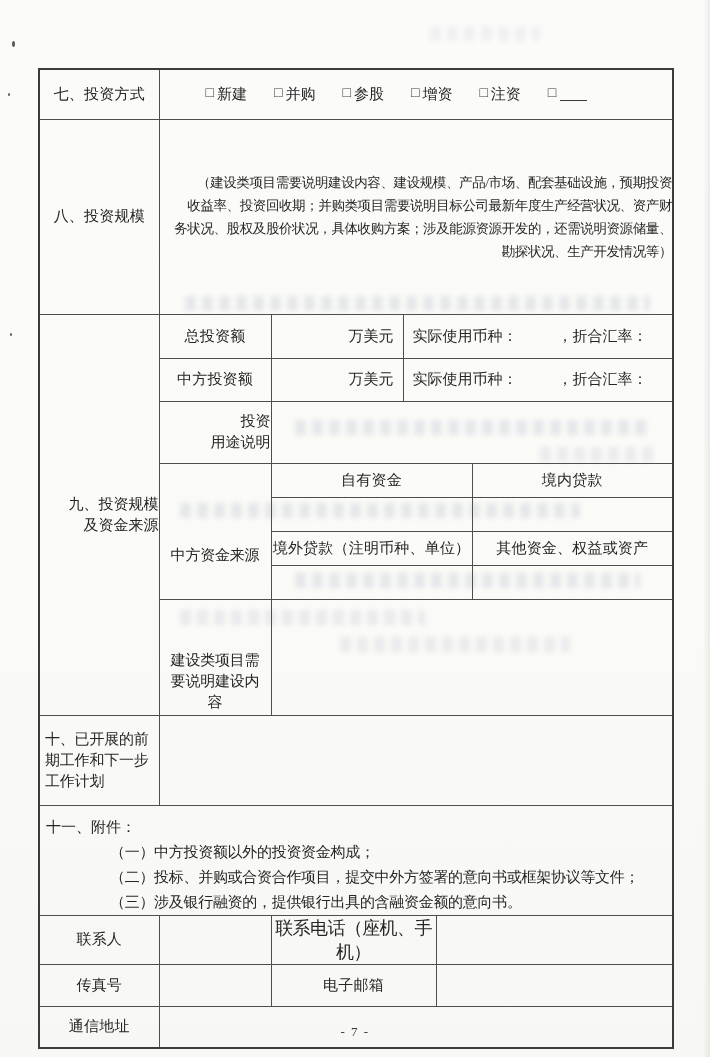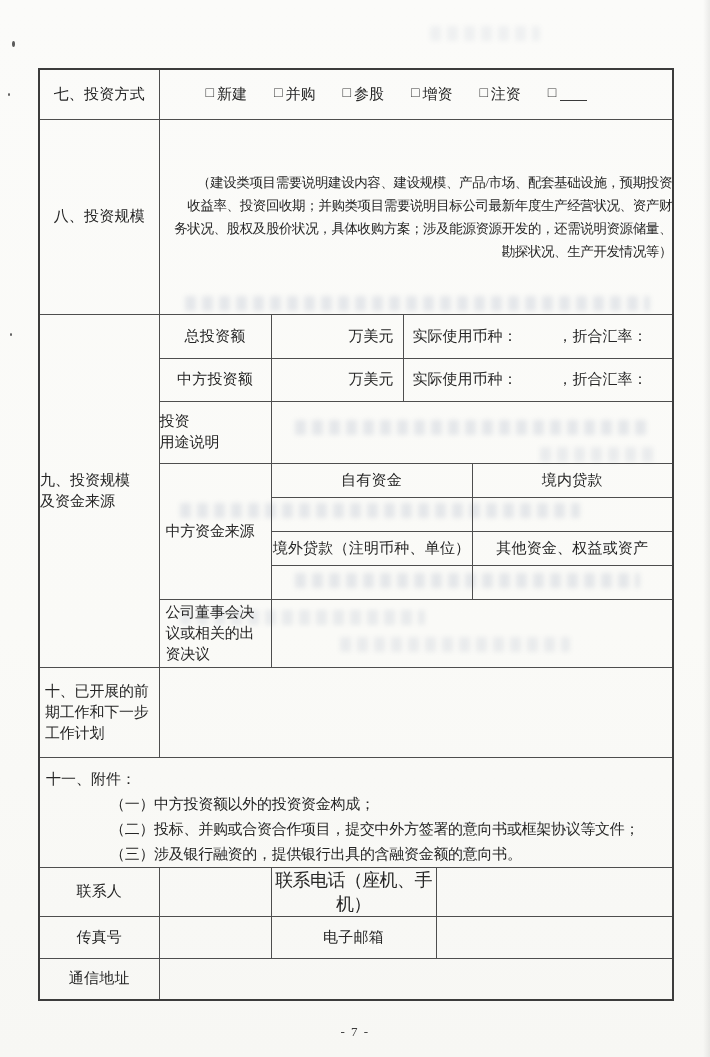--- a/index.html
+++ b/index.html
@@ -72,22 +72,22 @@
     line-height:23px;
     font-size:13.5px;
     letter-spacing:-0.4px;
   }
   .sec8 div{white-space:nowrap;text-align:right;}
 
   
   .unit-cell{text-align:right;padding-right:9px;padding-left:9px;}
   .currency-cell{padding-left:9px;white-space:nowrap;}
   .currency-gap{display:inline-block;width:40px;}
-  .two-line{text-align:left;line-height:21px;}
-  .wrap-center{text-align:left;line-height:21px;padding:2px 6px;letter-spacing:-0.2px;}
+  .two-line{text-align:right;line-height:21px;}
+  .wrap-center{text-align:center;line-height:21px;padding:2px 6px;letter-spacing:-0.2px;margin-top:48px;}
 
   
   .sec11{
     vertical-align:top;
     padding:9px 6px 0 6px;
     line-height:25px;
     font-size:15px;
     margin-top:13px;
   }
   .sec11 .items{padding-left:64px;}
@@ -241,21 +241,21 @@
       <td colspan="3" class="hdr">境外贷款（注明币种、单位）</td>
       <td class="hdr">其他资金、权益或资产</td>
     </tr>
     <tr class="rh34">
       <td colspan="3"></td>
       <td></td>
     </tr>
 
     <tr class="rh64">
       <td>
-        <div class="wrap-center">公司董事会决议或相关的出资决议</div>
+        <div class="wrap-center">建设类项目需要说明建设内容</div>
       </td>
       <td colspan="4"></td>
     </tr>
 
     <tr class="rh90">
       <td class="hdr-left">十、已开展的前期工作和下一步工作计划</td>
       <td colspan="5"></td>
     </tr>
 
     <tr class="rh106">

